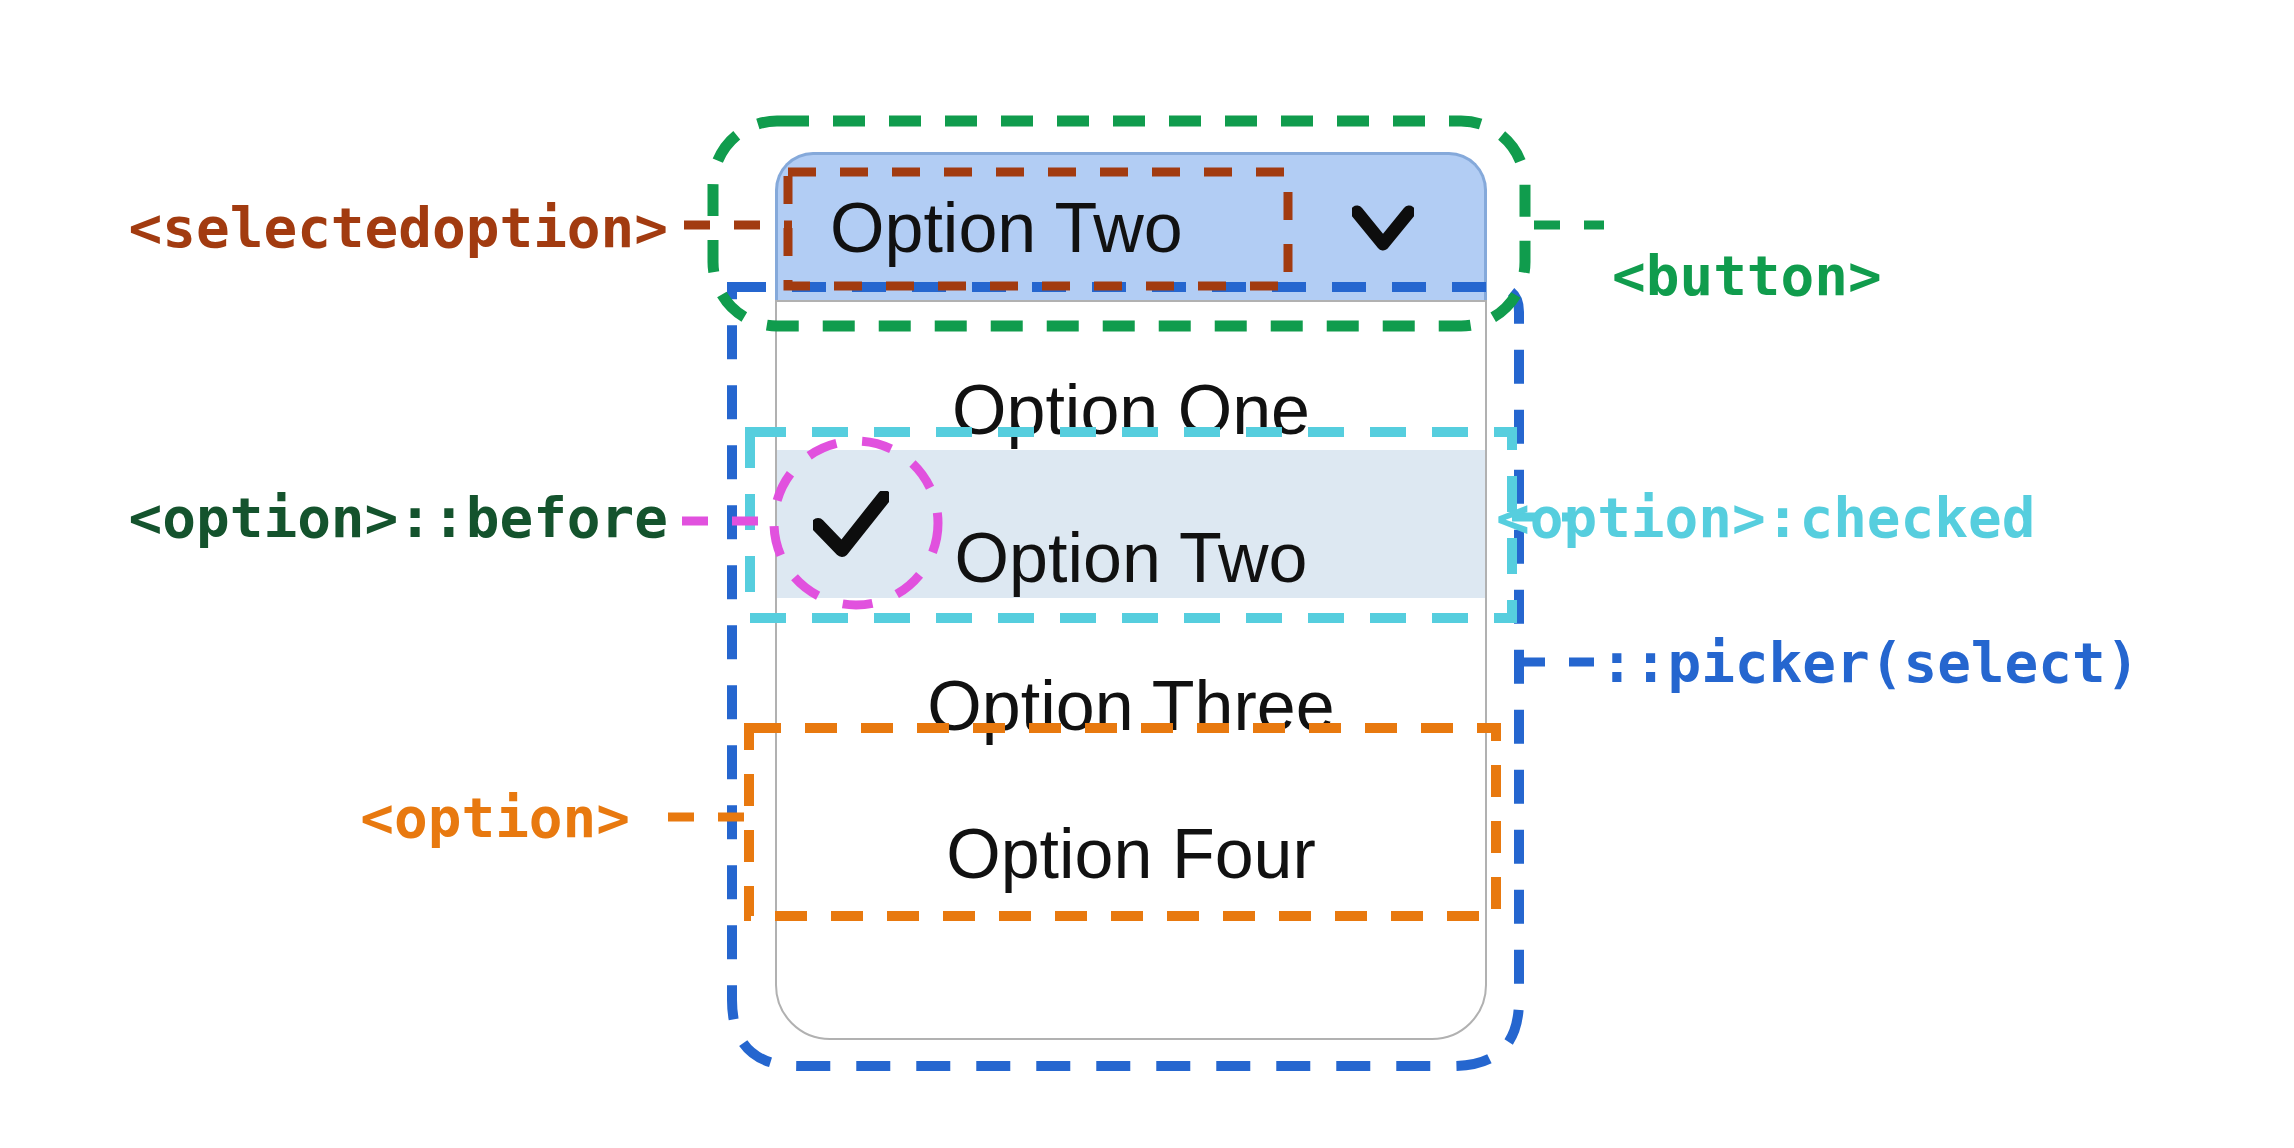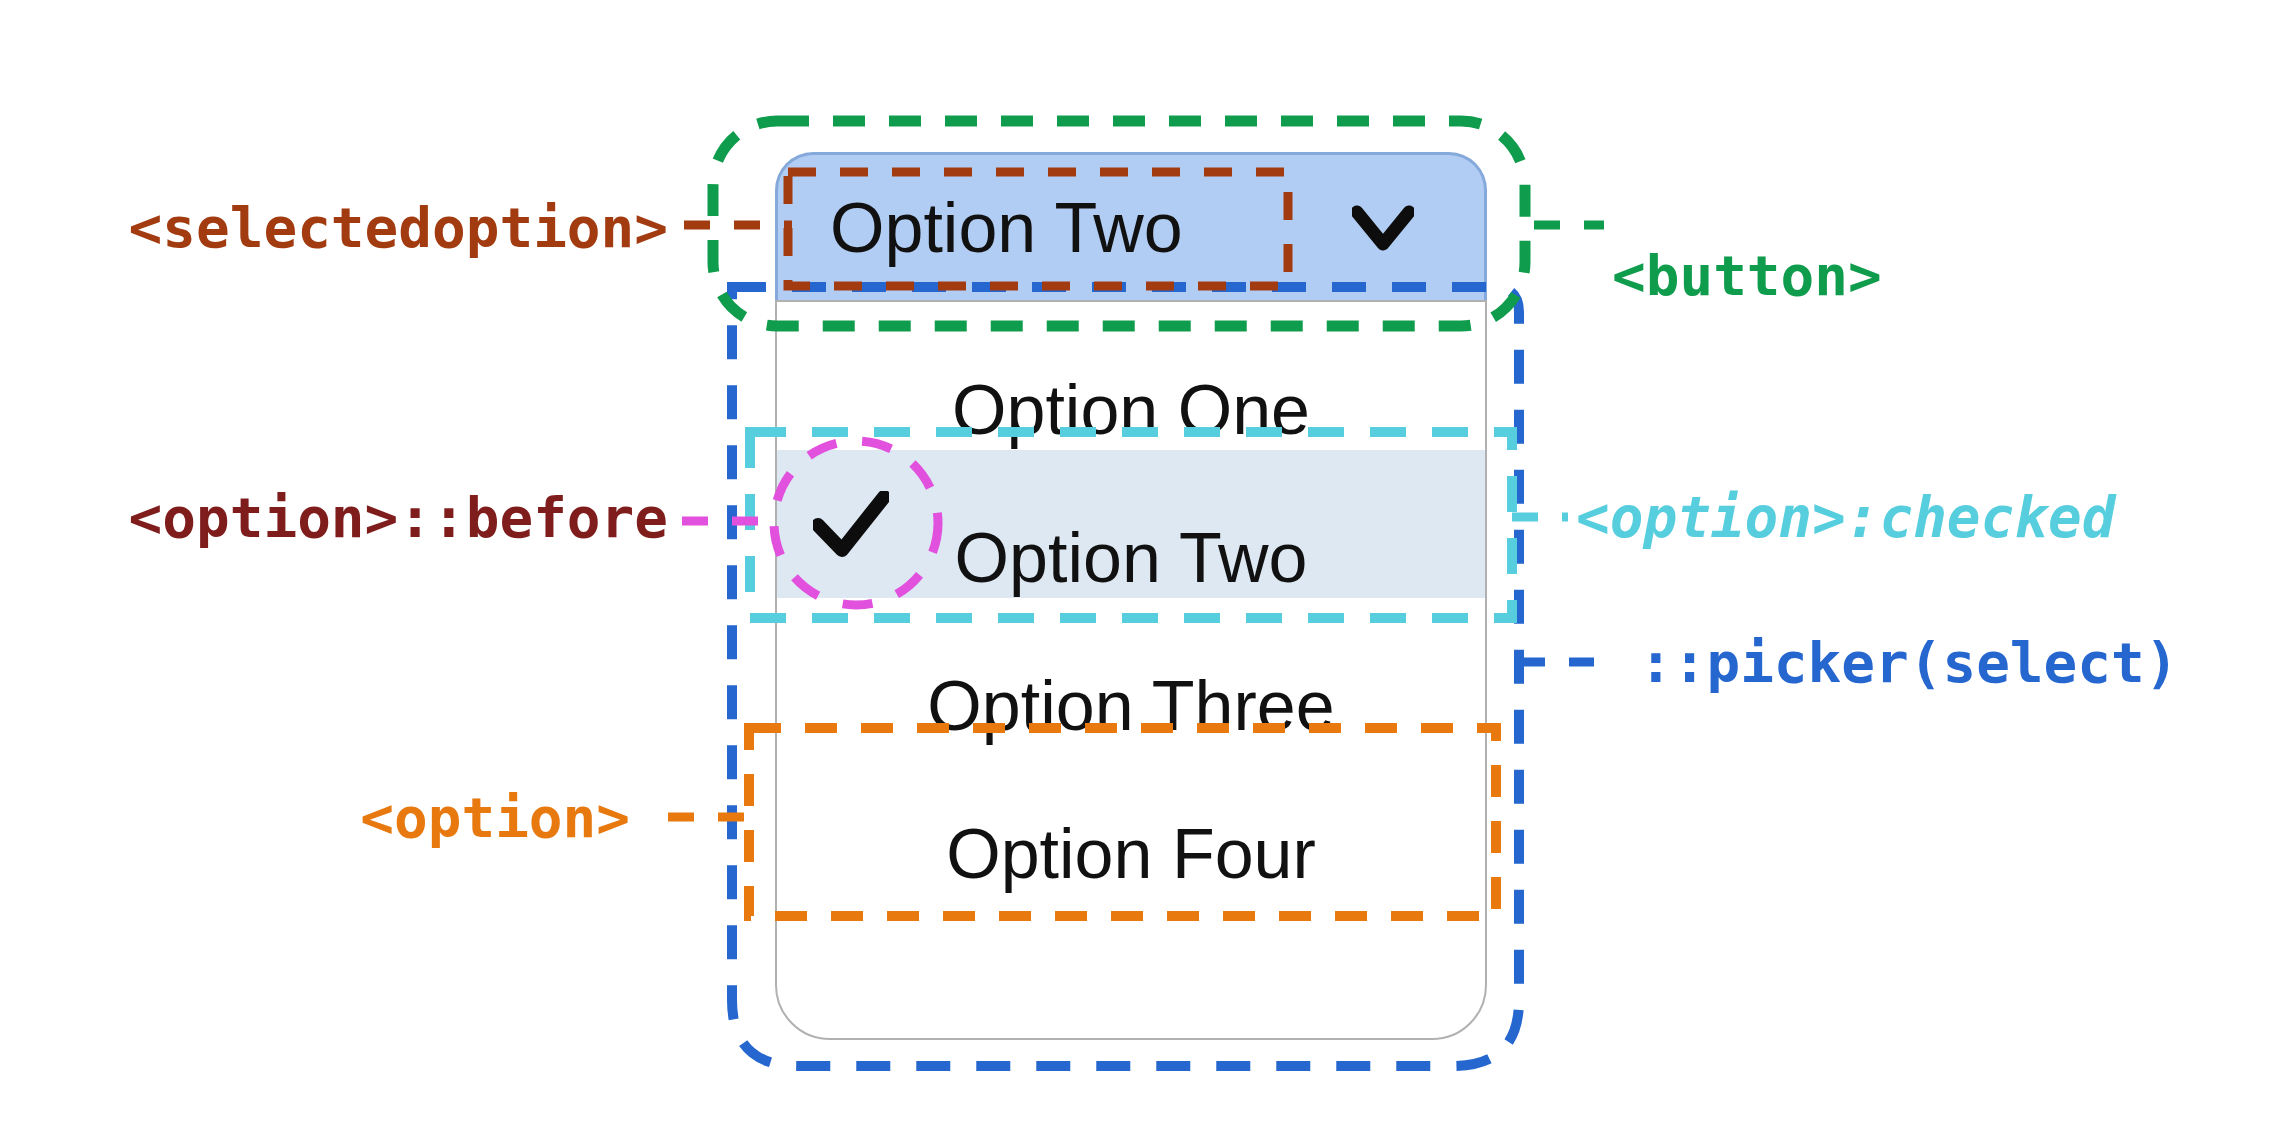--- a/index.html
+++ b/index.html
@@ -81,22 +81,22 @@
     z-index: 4;
     transform: translateY(-50%);
     font-family: "DejaVu Sans Mono", monospace;
     font-weight: bold;
     font-size: 56px;
     white-space: nowrap;
   }
   .lbl-selectedoption { right: 1626px; top: 227px; color: #a23b10; }
   .lbl-button         { left: 1612px;  top: 227px; color: #109c4d; }
   .lbl-option-before  { right: 1626px; top: 517px; color: #e151de; }
-  .lbl-option-checked { left: 1576px;  top: 517px; color: #56cede; font-style: italic; }
-  .lbl-picker         { left: 1600px;  top: 662px; color: #2566cf; margin-left: 39px; }
+  .lbl-option-checked { left: 1496px;  top: 517px; color: #56cede; }
+  .lbl-picker         { left: 1600px;  top: 662px; color: #2566cf; }
   .lbl-option         { right: 1664px; top: 817px; color: #e8790f; }
 </style>
 </head>
 <body>
 
 <div class="canvas">
 
   <div class="select-button" style="background-color: rgb(178, 205, 244); border-color: rgb(133, 169, 218);">
     <span class="btn-text" style="color: rgb(17, 17, 17);">Option Two</span>
     <svg class="chevron-svg" viewBox="0 0 62 46">
@@ -139,18 +139,18 @@
     <line x1="684" y1="225" x2="792" y2="225" stroke="#a23b10" stroke-width="9" stroke-dasharray="26 24"></line>
     <line x1="1534" y1="225" x2="1604" y2="225" stroke="#109c4d" stroke-width="9" stroke-dasharray="26 24"></line>
     <line x1="682" y1="521" x2="770" y2="521" stroke="#e151de" stroke-width="9" stroke-dasharray="26 24"></line>
     <line x1="1512" y1="517" x2="1568" y2="517" stroke="#56cede" stroke-width="9" stroke-dasharray="26 24"></line>
     <line x1="1519" y1="662" x2="1594" y2="662" stroke="#2566cf" stroke-width="9" stroke-dasharray="26 24"></line>
     <line x1="668" y1="817" x2="746" y2="817" stroke="#e8790f" stroke-width="9" stroke-dasharray="26 24"></line>
   </svg>
 
   <div class="lbl lbl-selectedoption" style="color: rgb(162, 59, 16); margin-left: 9px;">&lt;selectedoption&gt;</div>
   <div class="lbl lbl-button" style="color: rgb(16, 156, 77); margin-top: 48px;">&lt;button&gt;</div>
-  <div class="lbl lbl-option-before" style="color: #7f1d1d;">&lt;option&gt;::before</div>
+  <div class="lbl lbl-option-before" style="color: #14532d;">&lt;option&gt;::before</div>
   <div class="lbl lbl-option-checked" style="color: rgb(86, 206, 222);">&lt;option&gt;:checked</div>
   <div class="lbl lbl-picker" style="color: rgb(37, 102, 207);">::picker(select)</div>
   <div class="lbl lbl-option" style="color: rgb(232, 121, 15);">&lt;option&gt;</div>
 
 </div>
 
 </body></html>

